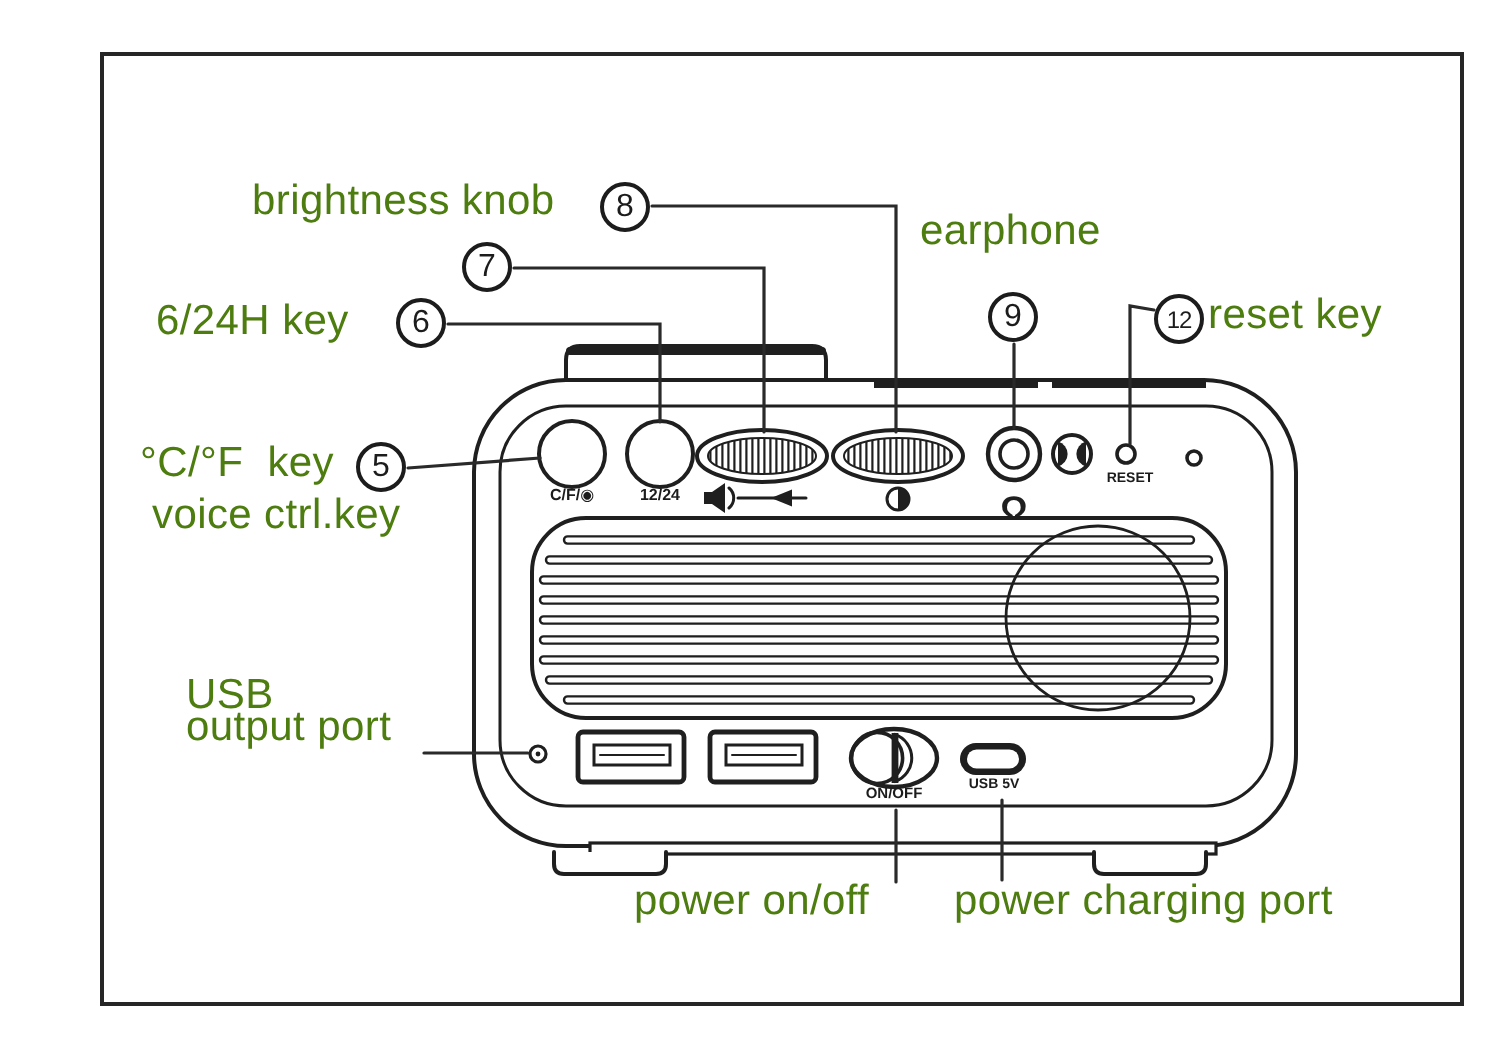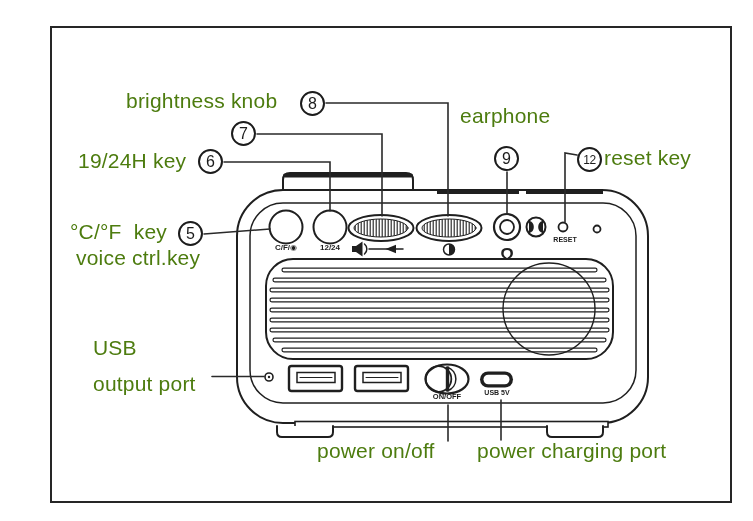--- a/index.html
+++ b/index.html
@@ -140,35 +140,35 @@
         <line x1="501" y1="400" x2="501" y2="440"></line>
       </g>
     </g>
   </svg>
 
   <div class="lbl" style="left:126px;top:89px">brightness knob</div>
   <div class="num" style="left:300px;top:91px">8</div>
 
   <div class="num" style="left:231px;top:121px">7</div>
 
-  <div class="lbl" style="left:78px;top:149px">19/24H key</div>
+  <div class="lbl" style="left:78px;top:149px">6/24H key</div>
   <div class="num" style="left:198px;top:149px">6</div>
 
   <div class="lbl" style="left:460px;top:104px">earphone</div>
   <div class="num" style="left:494px;top:146px">9</div>
 
   <div class="num two" style="left:577px;top:147px">12</div>
   <div class="lbl" style="left:604px;top:146px">reset key</div>
 
   <div class="lbl" style="left:70px;top:220px">°C/°F  key</div>
   <div class="lbl" style="left:76px;top:246px">voice ctrl.key</div>
   <div class="num" style="left:178px;top:221px">5</div>
 
   <div class="lbl" style="left:93px;top:336px">USB</div>
-  <div class="lbl" style="left:93px;top:372px">output port</div>
+  <div class="lbl" style="left:93px;top:352px">output port</div>
 
   <div class="lbl" style="left:317px;top:439px">power on/off</div>
   <div class="lbl" style="left:477px;top:439px">power charging port</div>
 
   <div class="dlbl" style="left:286px;top:243px">C/F/◉</div>
   <div class="dlbl" style="left:330px;top:243px">12/24</div>
   <div class="dlbl fs7" style="left:565px;top:236px">RESET</div>
   <div class="dlbl fs75" style="left:447px;top:392px">ON/OFF</div>
   <div class="dlbl fs7" style="left:497px;top:389px">USB 5V</div>
 

